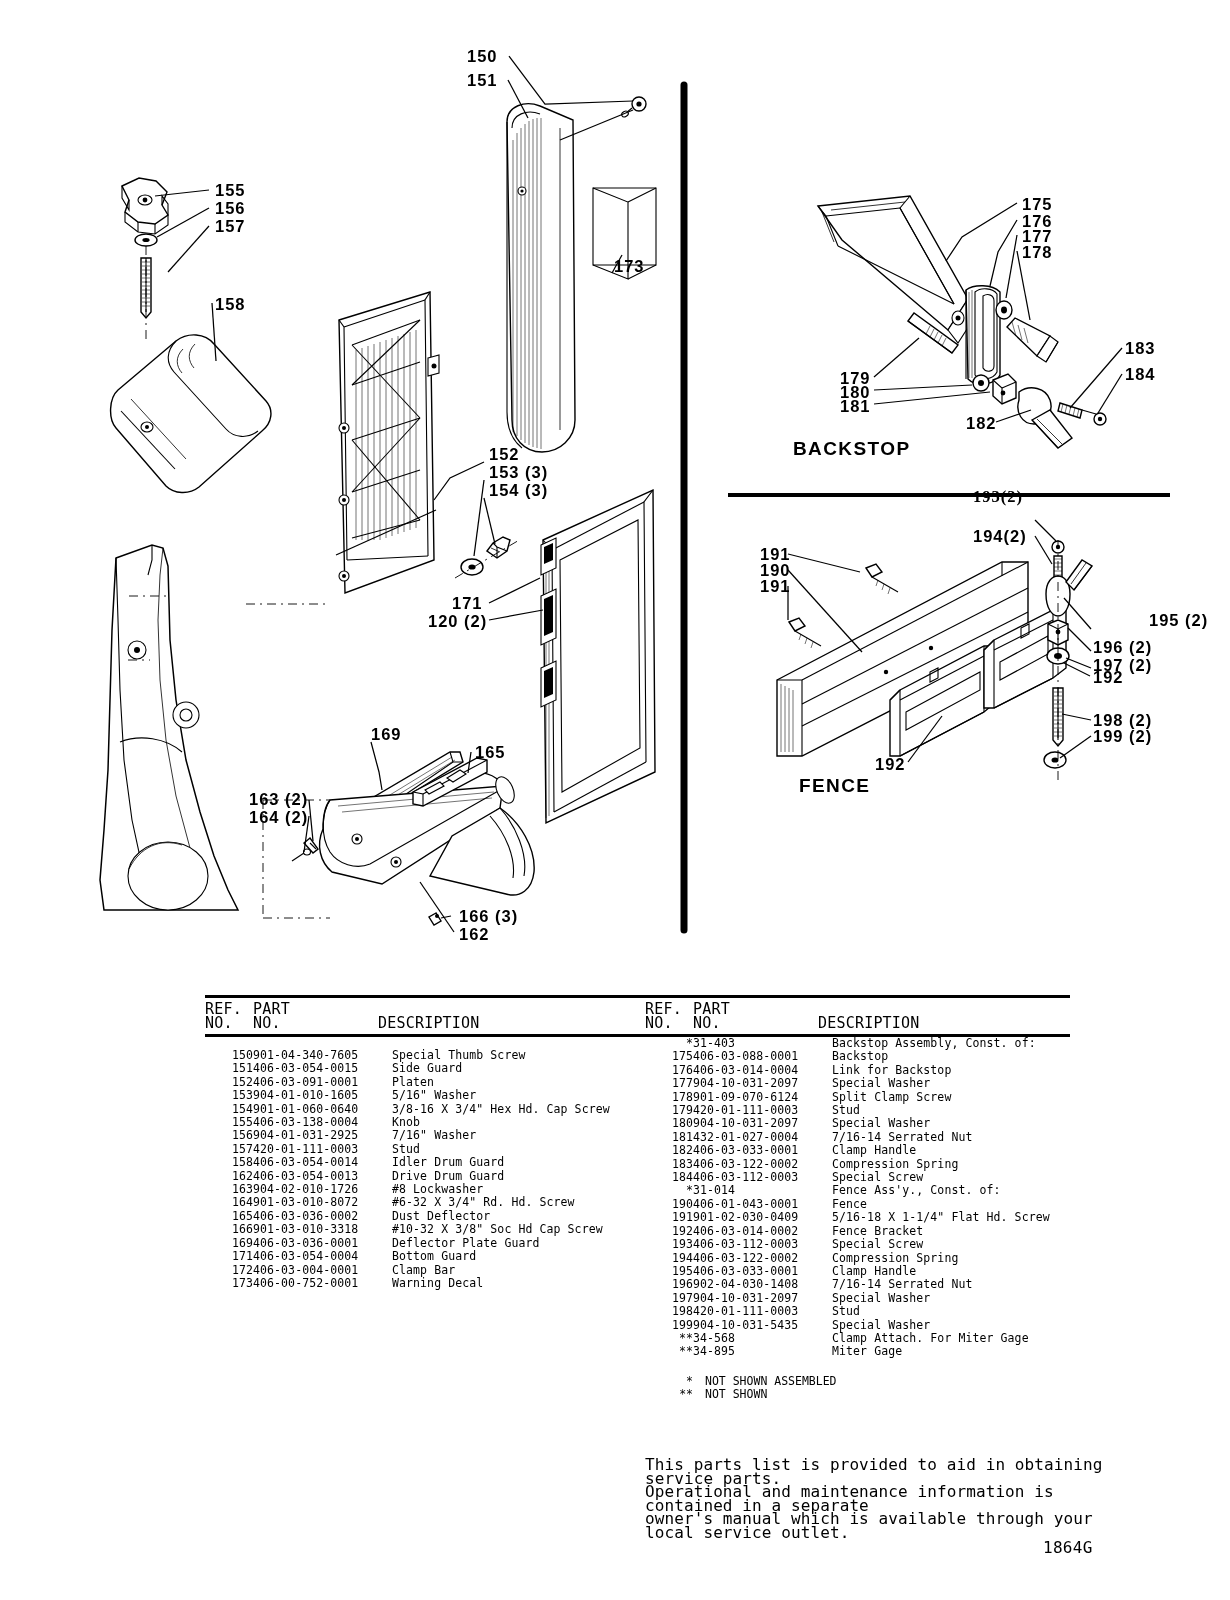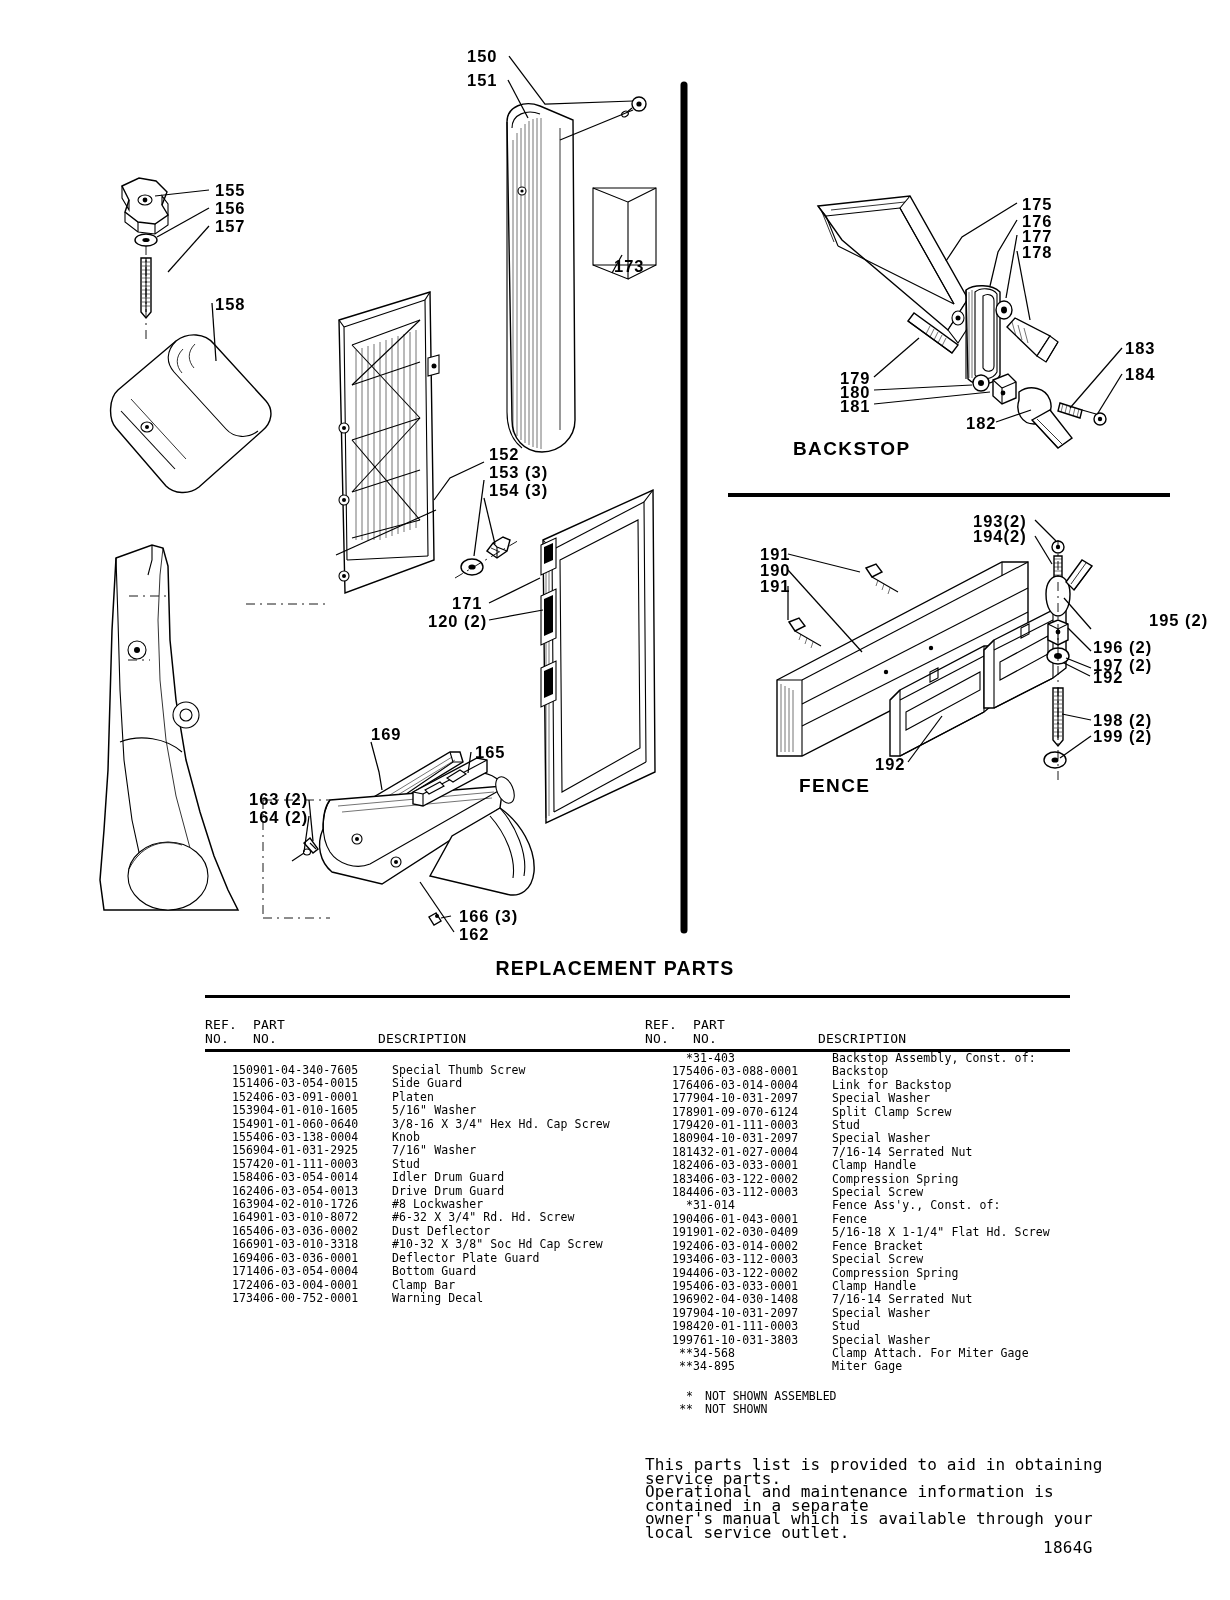--- a/index.html
+++ b/index.html
@@ -36,22 +36,22 @@
   }
   .tbl{
     position:absolute;top:995px;left:205px;width:865px;
   }
   .rule-thick{height:3px;background:#000;width:100%;}
   .colwrap{display:flex;}
   .col{width:432px;position:relative;}
   .col.right{padding-left:8px;box-sizing:border-box;}
 
   .hdr{
-    font-size:13px;line-height:13.5px;letter-spacing:0.2px;
-    padding:20px 0 4px 0;display:flex;
+    font-size:15px;line-height:13.5px;letter-spacing:0.2px;
+    padding:5px 0 4px 0;display:flex;
   }
   .hdr .c1{width:48px;}
   .hdr .c2{width:125px;}
   .hdr .c3{flex:1;}
 
   .rows{padding-top:12px;font-size:11.5px;line-height:13.4px;letter-spacing:0.1px;}
   .row{display:flex;white-space:pre;}
   .row .ref{width:48px;text-align:right;padding-right:0;}
   .row .pn{width:128px;}
   .row .ds{flex:1;padding-left:11px;}
@@ -611,37 +611,36 @@
   <div class="callout" style="left:1022px;top:213px;">176</div>
   <div class="callout" style="left:1022px;top:228px;">177</div>
   <div class="callout" style="left:1022px;top:244px;">178</div>
   <div class="callout" style="left:840px;top:370px;">179</div>
   <div class="callout" style="left:840px;top:384px;">180</div>
   <div class="callout" style="left:840px;top:398px;">181</div>
   <div class="callout" style="left:966px;top:415px;">182</div>
   <div class="callout" style="left:1125px;top:340px;">183</div>
   <div class="callout" style="left:1125px;top:366px;">184</div>
 
-  <div class="callout" style="left:973px;top:513px;">193(2)</div>
+  <div class="callout" style="left:973px;top:489px;font-family:Liberation Serif, serif;">193(2)</div>
   <div class="callout" style="left:973px;top:528px;">194(2)</div>
   <div class="callout" style="left:760px;top:546px;">191</div>
   <div class="callout" style="left:760px;top:562px;">190</div>
   <div class="callout" style="left:760px;top:578px;">191</div>
   <div class="callout" style="left:875px;top:756px;">192</div>
   <div class="callout" style="left:1093px;top:669px;">192</div>
   <div class="callout" style="left:1149px;top:612px;">195 (2)</div>
   <div class="callout" style="left:1093px;top:639px;">196 (2)</div>
   <div class="callout" style="left:1093px;top:657px;">197 (2)</div>
   <div class="callout" style="left:1093px;top:712px;">198 (2)</div>
   <div class="callout" style="left:1093px;top:728px;">199 (2)</div>
 
   <div class="seccap" style="left:793px;top:438px;">BACKSTOP</div>
   <div class="seccap" style="left:799px;top:775px;">FENCE</div>
 
-  <div class="title">REPLACEMENT PARTS</div>
 
   <div class="tbl">
     <div class="rule-thick"></div>
     <div class="colwrap">
       <div class="col">
         <div class="hdr">
           <div class="c1">
             <div>REF.</div>
             <div>NO.</div>
           </div>
@@ -711,21 +710,21 @@
             <div class="row"><span class="ref">*</span><span class="pn">31-014</span><span class="ds">Fence Ass'y., Const. of:</span></div>
             <div class="row"><span class="ref">190</span><span class="pn">406-01-043-0001</span><span class="ds">Fence</span></div>
             <div class="row"><span class="ref">191</span><span class="pn">901-02-030-0409</span><span class="ds">5/16-18 X 1-1/4" Flat Hd. Screw</span></div>
             <div class="row"><span class="ref">192</span><span class="pn">406-03-014-0002</span><span class="ds">Fence Bracket</span></div>
             <div class="row"><span class="ref">193</span><span class="pn">406-03-112-0003</span><span class="ds">Special Screw</span></div>
             <div class="row"><span class="ref">194</span><span class="pn">406-03-122-0002</span><span class="ds">Compression Spring</span></div>
             <div class="row"><span class="ref">195</span><span class="pn">406-03-033-0001</span><span class="ds">Clamp Handle</span></div>
             <div class="row"><span class="ref">196</span><span class="pn">902-04-030-1408</span><span class="ds">7/16-14 Serrated Nut</span></div>
             <div class="row"><span class="ref">197</span><span class="pn">904-10-031-2097</span><span class="ds">Special Washer</span></div>
             <div class="row"><span class="ref">198</span><span class="pn">420-01-111-0003</span><span class="ds">Stud</span></div>
-            <div class="row"><span class="ref">199</span><span class="pn">761-10-031-3803</span><span class="ds">Special Washer</span></div>
+            <div class="row"><span class="ref">199</span><span class="pn">904-10-031-5435</span><span class="ds">Special Washer</span></div>
             <div class="row"><span class="ref">**</span><span class="pn">34-568</span><span class="ds">Clamp Attach. For Miter Gage</span></div>
             <div class="row"><span class="ref">**</span><span class="pn">34-895</span><span class="ds">Miter Gage</span></div>
           </div>
         <div class="notes" id="footnotes">
             <div class="row"><span class="ref">*</span><span class="pn" style="width: auto;">NOT SHOWN ASSEMBLED</span></div>
             <div class="row"><span class="ref">**</span><span class="pn" style="width: auto;">NOT SHOWN</span></div>
           </div>
       </div>
     </div>
   </div>

